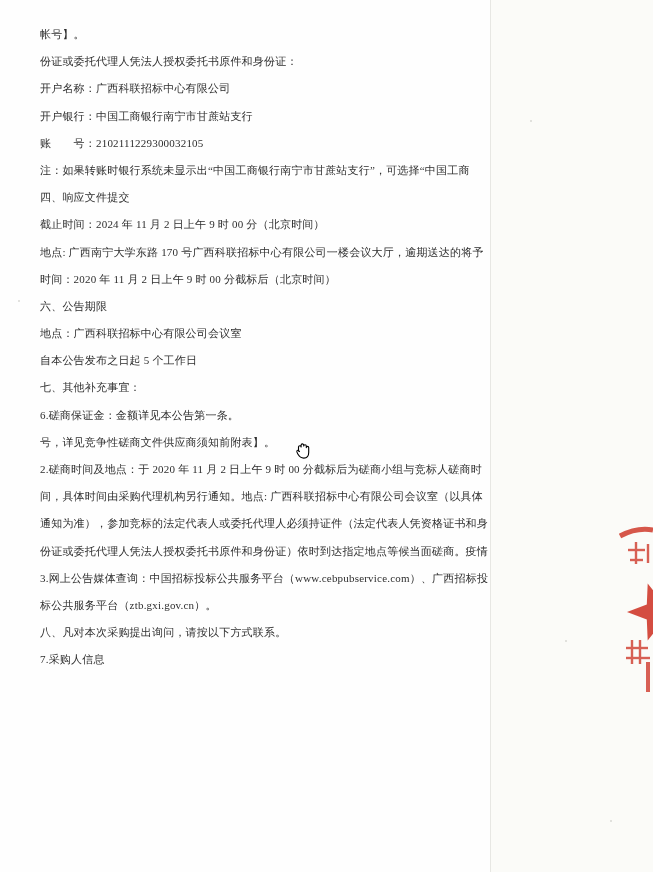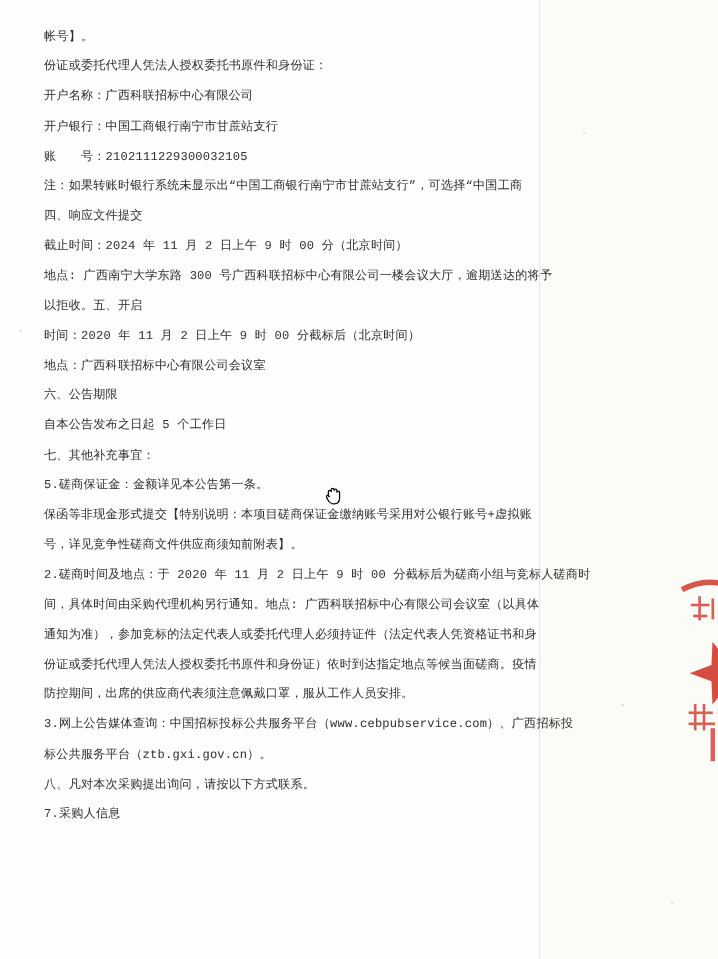--- a/index.html
+++ b/index.html
@@ -3,21 +3,21 @@
 <meta charset="utf-8">
 <style>
   * { margin: 0; padding: 0; box-sizing: border-box; }
   html, body { background: #ffffff; }
   .viewport {
     position: relative;
     width: 653px;
     height: 872px;
     background: #fefefe;
     overflow: hidden;
-    font-family: Liberation Mono, monospace;
+    font-family: Liberation Serif, serif;
   }
   
   .scan-margin {
     position: absolute;
     left: 491px; top: 0;
     width: 162px; height: 872px;
     background: #fbfbf8;
   }
   .page-edge-line {
     position: absolute;
@@ -67,35 +67,32 @@
 
   <div class="text-block">
     <div class="line">帐号】。</div>
     <div class="line">份证或委托代理人凭法人授权委托书原件和身份证：</div>
     <div class="line">开户名称：广西科联招标中心有限公司</div>
     <div class="line">开户银行：中国工商银行南宁市甘蔗站支行</div>
     <div class="line">账　　号：2102111229300032105</div>
     <div class="line">注：如果转账时银行系统未显示出“中国工商银行南宁市甘蔗站支行”，可选择“中国工商</div>
     <div class="line">四、响应文件提交</div>
     <div class="line">截止时间：2024 年 11 月 2 日上午 9 时 00 分（北京时间）</div>
-    <div class="line">地点: 广西南宁大学东路 300 号广西科联招标中心有限公司一楼会议大厅，逾期送达的将予</div>
-    <div class="line">以拒收。五、开启</div>
+    <div class="line">地点: 广西南宁大学东路 170 号广西科联招标中心有限公司一楼会议大厅，逾期送达的将予</div>
     <div class="line">时间：2020 年 11 月 2 日上午 9 时 00 分截标后（北京时间）</div>
+    <div class="line">六、公告期限</div>
     <div class="line">地点：广西科联招标中心有限公司会议室</div>
-    <div class="line">六、公告期限</div>
     <div class="line">自本公告发布之日起 5 个工作日</div>
     <div class="line">七、其他补充事宜：</div>
-    <div class="line">5.磋商保证金：金额详见本公告第一条。</div>
-    <div class="line">保函等非现金形式提交【特别说明：本项目磋商保证金缴纳账号采用对公银行账号+虚拟账</div>
+    <div class="line">6.磋商保证金：金额详见本公告第一条。</div>
     <div class="line">号，详见竞争性磋商文件供应商须知前附表】。</div>
     <div class="line">2.磋商时间及地点：于 2020 年 11 月 2 日上午 9 时 00 分截标后为磋商小组与竞标人磋商时</div>
     <div class="line">间，具体时间由采购代理机构另行通知。地点: 广西科联招标中心有限公司会议室（以具体</div>
     <div class="line">通知为准），参加竞标的法定代表人或委托代理人必须持证件（法定代表人凭资格证书和身</div>
     <div class="line">份证或委托代理人凭法人授权委托书原件和身份证）依时到达指定地点等候当面磋商。疫情</div>
-    <div class="line">防控期间，出席的供应商代表须注意佩戴口罩，服从工作人员安排。</div>
     <div class="line">3.网上公告媒体查询：中国招标投标公共服务平台（www.cebpubservice.com）、广西招标投</div>
     <div class="line">标公共服务平台（ztb.gxi.gov.cn）。</div>
     <div class="line">八、凡对本次采购提出询问，请按以下方式联系。</div>
     <div class="line">7.采购人信息</div>
   </div>
 
   <div class="stamp">
     <svg width="46" height="175" viewBox="0 0 46 175" xmlns="http://www.w3.org/2000/svg">
 
       <path d="M13 16 Q30 7 46 10" stroke="#cf3a2c" stroke-width="5" fill="none" opacity="0.85"></path>

